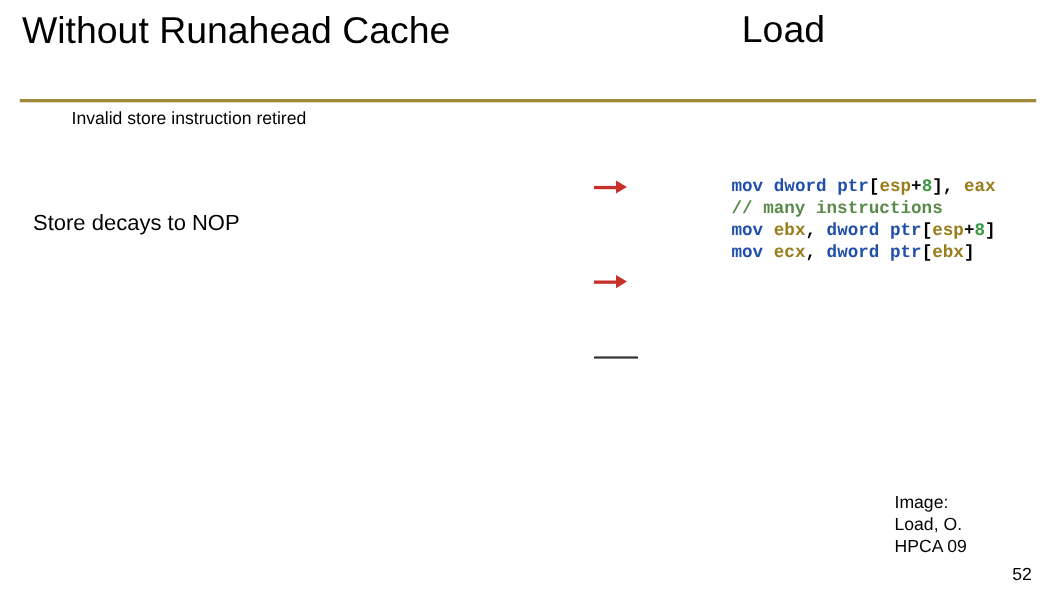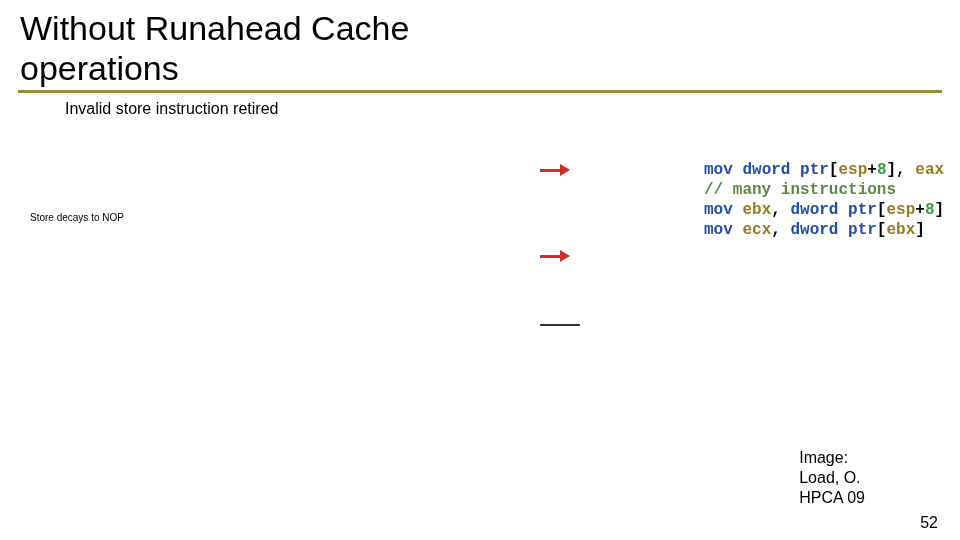--- a/index.html
+++ b/index.html
@@ -43,22 +43,22 @@
     position: absolute;
     left: 65px;
     top: 100px;
     font-size: 16px;
     font-weight: normal;
     color: #000;
   }
   .store-nop {
     position: absolute;
     left: 30px;
-    top: 212px;
-    font-size: 10px;
+    top: 192px;
+    font-size: 20px;
     color: #000;
   }
   .arrow {
     position: absolute;
     width: 30px;
     height: 10px;
   }
   .arrow-line {
     position: absolute;
     top: 4px;
@@ -89,39 +89,38 @@
   }
   .code {
     position: absolute;
     left: 665px;
     top: 160px;
     font-family: "Courier New", Courier, monospace;
     font-size: 16px;
     font-weight: bold;
     line-height: 1.25;
     white-space: pre;
-    margin-left: 39px;
   }
   .kw { color: #1f4fa8; }
   .reg { color: #997c1b; }
   .num { color: #3a9b42; }
   .cmt { color: #5a8a4a; }
   .callout {
     position: absolute;
     left: 700px;
     top: 270px;
     width: 200px;
     font-size: 17px;
     color: #000;
     line-height: 1.3;
   }
   .callout .b { font-weight: bold; }
   .credit {
     position: absolute;
-    right: 95px;
+    right: 81px;
     bottom: 32px;
     font-size: 16px;
     color: #000;
     text-align: left;
     line-height: 1.25;
   }
   .pagenum {
     position: absolute;
     right: 22px;
     bottom: 8px;
@@ -129,22 +128,22 @@
     color: #000;
     margin-left: 36px;
   }
 </style>
 </head>
 <body>
 
 <div class="slide">
   <div class="title-left">
     <span>Without Runahead Cache</span><br>
-    <span>operations</span>
   </div>
+  <div class="title-right">Load</div>
   <div class="divider"></div>
 
   <div class="subtitle">Invalid store instruction retired</div>
 
   <div class="store-nop">Store decays to NOP</div>
 
   <div class="arrow arrow1">
     <div class="arrow-line"></div>
       <div class="arrow-head"></div>
   </div>

